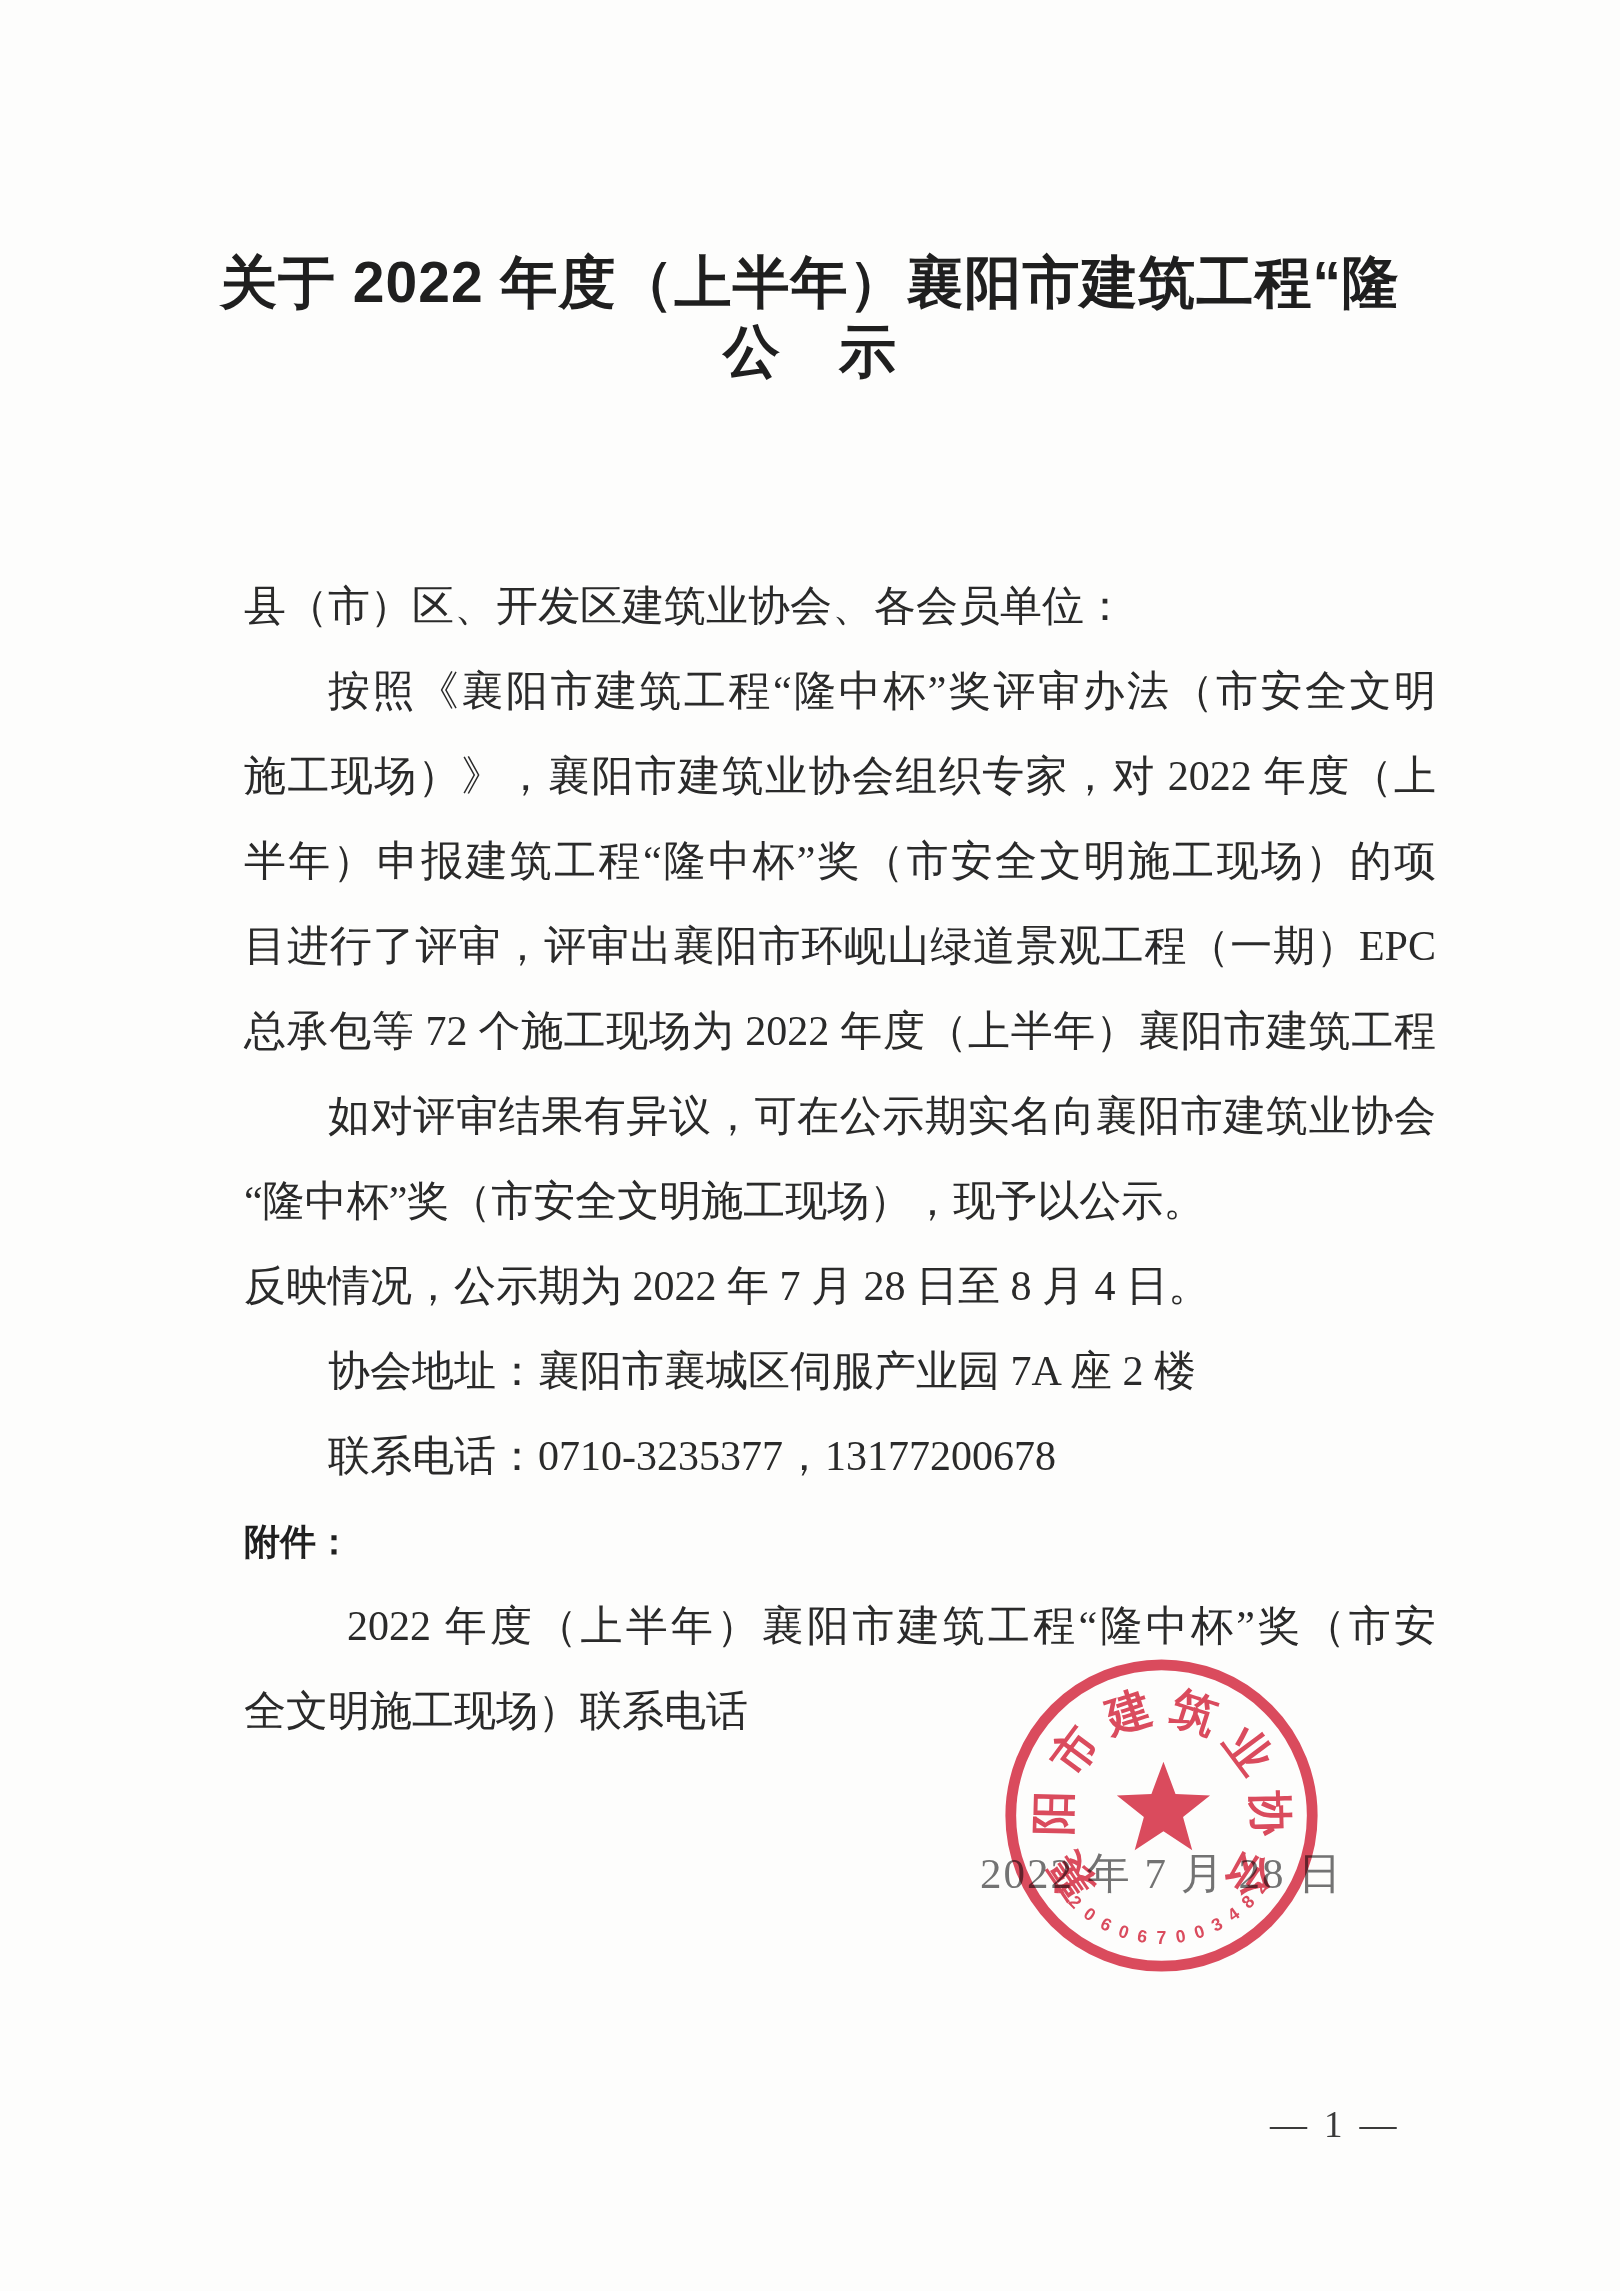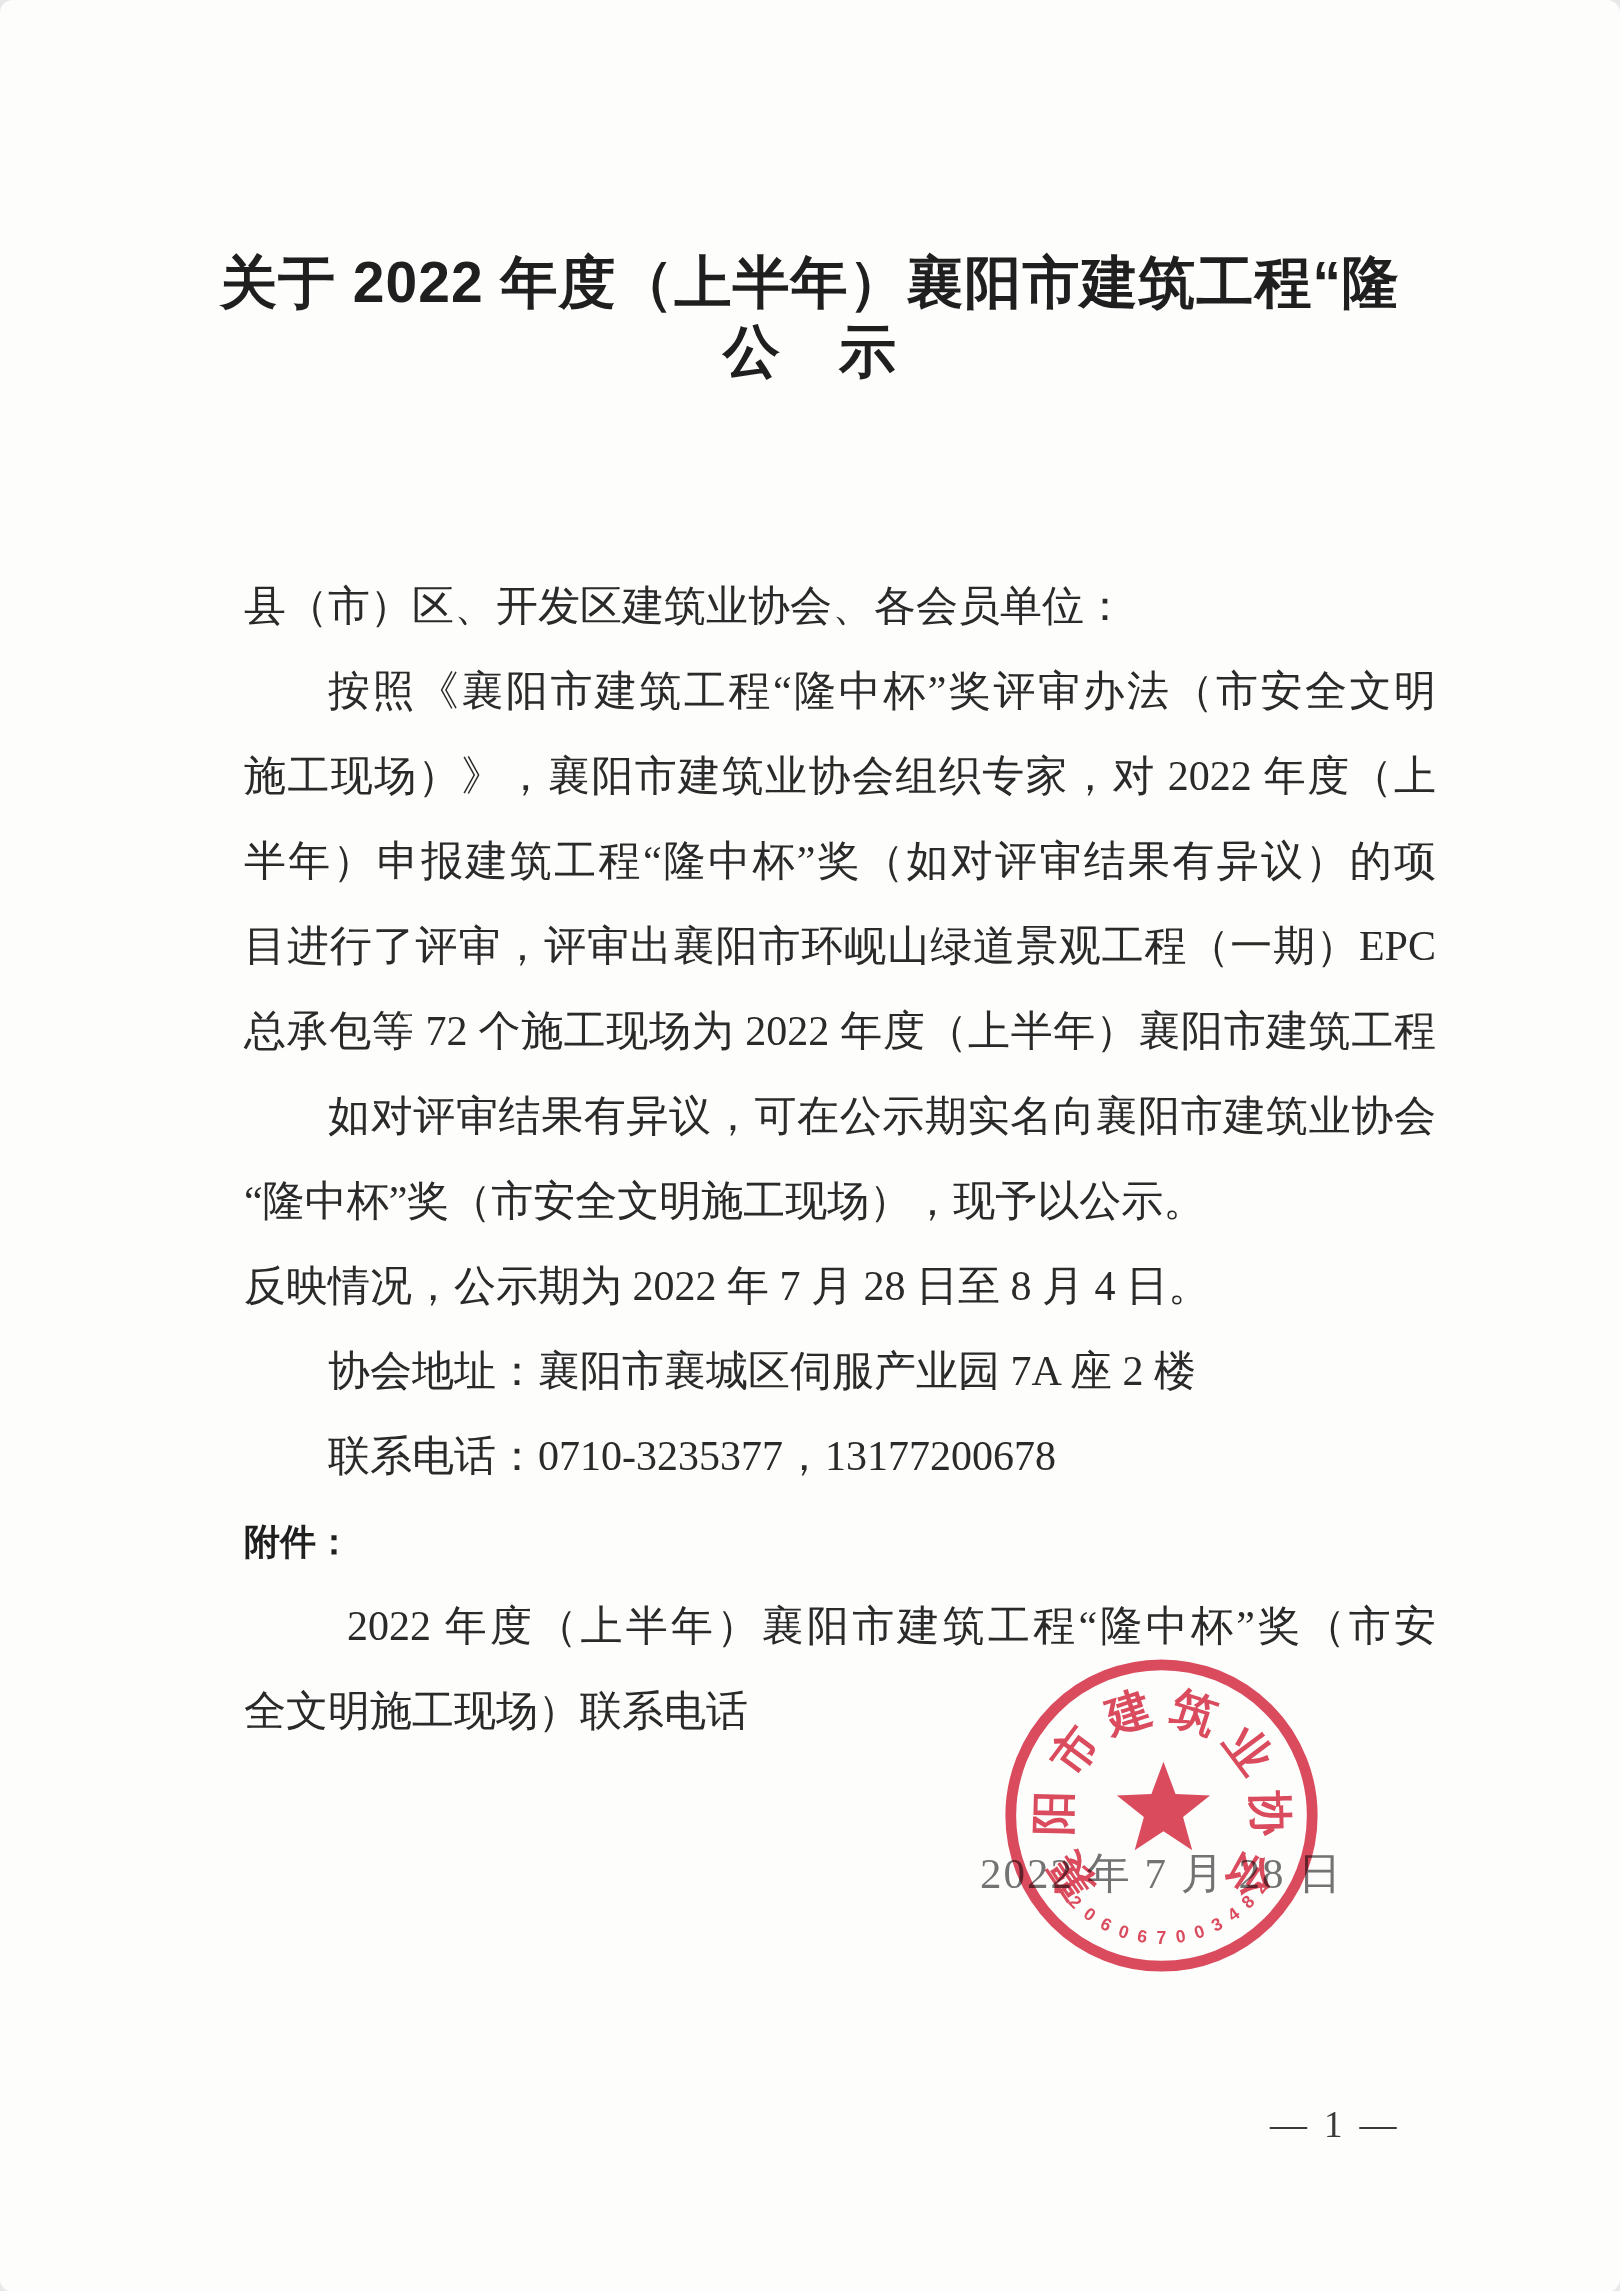--- a/index.html
+++ b/index.html
@@ -3,21 +3,20 @@
 <meta charset="utf-8">
 <style>
   html,body{margin:0;padding:0;background:#e8e8e8;}
   .page{
     position:relative;
     width:1620px;height:2292px;
     background:#fdfdfc;
     overflow:hidden;
     font-family:"Liberation Serif","DejaVu Serif",serif;
     color:#262626;
-    border-radius:13px;
   }
   
   .title{
     position:absolute;
     left:0;top:248px;width:1620px;
     text-align:center;
     font-family:"Liberation Sans","DejaVu Sans",sans-serif;
     font-weight:bold;
     font-size:57px;
     line-height:69px;
@@ -86,21 +85,21 @@
 
   <div class="title">
     <div>关于 2022 年度（上半年）襄阳市建筑工程“隆</div>
     <div>公　示</div>
   </div>
 
   <div class="body-block">
     <div class="line">县（市）区、开发区建筑业协会、各会员单位：</div>
     <div class="line fill indent">按照《襄阳市建筑工程“隆中杯”奖评审办法（市安全文明</div>
     <div class="line fill">施工现场）》，襄阳市建筑业协会组织专家，对 2022 年度（上</div>
-    <div class="line fill">半年）申报建筑工程“隆中杯”奖（如对评审结果有异议）的项</div>
+    <div class="line fill">半年）申报建筑工程“隆中杯”奖（市安全文明施工现场）的项</div>
     <div class="line fill">目进行了评审，评审出襄阳市环岘山绿道景观工程（一期）EPC</div>
     <div class="line fill">总承包等 72 个施工现场为 2022 年度（上半年）襄阳市建筑工程</div>
     <div class="line fill indent">如对评审结果有异议，可在公示期实名向襄阳市建筑业协会</div>
     <div class="line">“隆中杯”奖（市安全文明施工现场），现予以公示。</div>
     <div class="line">反映情况，公示期为 2022 年 7 月 28 日至 8 月 4 日。</div>
     <div class="line indent">协会地址：襄阳市襄城区伺服产业园 7A 座 2 楼</div>
     <div class="line indent">联系电话：0710-3235377，13177200678</div>
     <div class="line bold-label">附件：</div>
     <div class="line fill indent-att">2022 年度（上半年）襄阳市建筑工程“隆中杯”奖（市安</div>
     <div class="line">全文明施工现场）联系电话</div>

